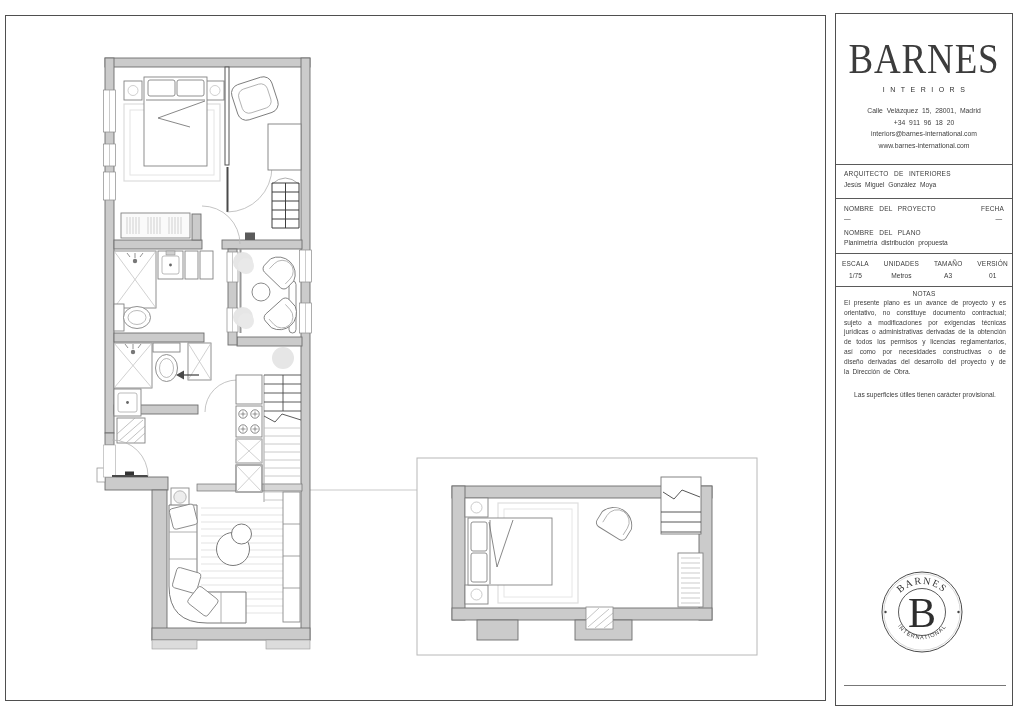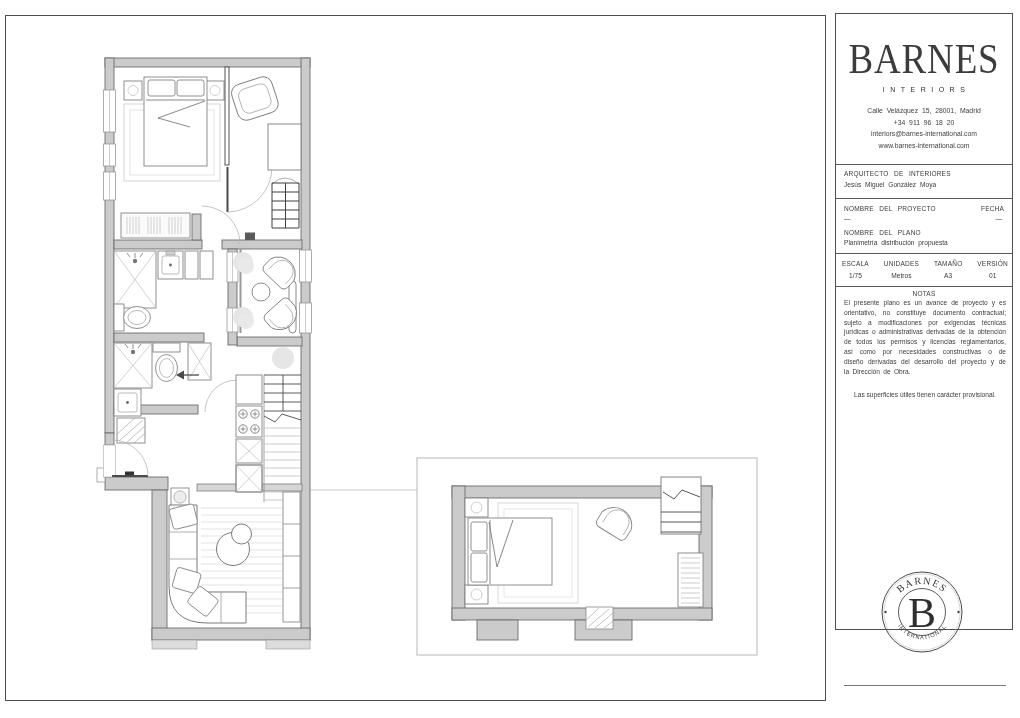--- a/index.html
+++ b/index.html
@@ -1,19 +1,19 @@
 <!DOCTYPE html>
 <html><head>
 <meta charset="utf-8">
 <style>
   *{margin:0;padding:0;box-sizing:border-box}
   html,body{width:1020px;height:718px;background:#fff;font-family:"Liberation Sans",sans-serif;color:#3c3c3c;position:relative;overflow:hidden}
   .frame{position:absolute;border:1.5px solid #4f4f4f;background:#fff}
   #drawFrame{left:5px;top:15px;width:821px;height:686px}
-  #panel{left:835px;top:13px;width:178px;height:617px}
+  #panel{left:835px;top:13px;width:178px;height:693px}
   #planSvg{position:absolute;left:0;top:0}
   .abs{position:absolute}
   .ctr{left:0;width:100%;text-align:center}
   .lbl{font-size:6.5px;letter-spacing:.2px;word-spacing:3.5px;color:#3a3a3a;white-space:nowrap}
   .val{font-size:6.6px;word-spacing:2px;color:#3a3a3a;white-space:nowrap}
   .hline{position:absolute;left:0;width:100%;border-top:1px solid #5a5a5a}
   #logo{top:24px;font-family:"Liberation Serif",serif;font-size:42px;line-height:1;letter-spacing:1px;transform:scaleX(.88);white-space:nowrap}
   #sublogo{top:72px;font-size:7px;letter-spacing:5.5px;padding-left:5px;color:#2f2f2f}
   #address{top:91px;font-size:6.8px;line-height:11.5px;word-spacing:2px;color:#3f3f3f}
   #notesBody{top:284px;left:8px;width:162px;font-size:6.6px;line-height:9.8px;text-align:justify;word-spacing:1.5px}

